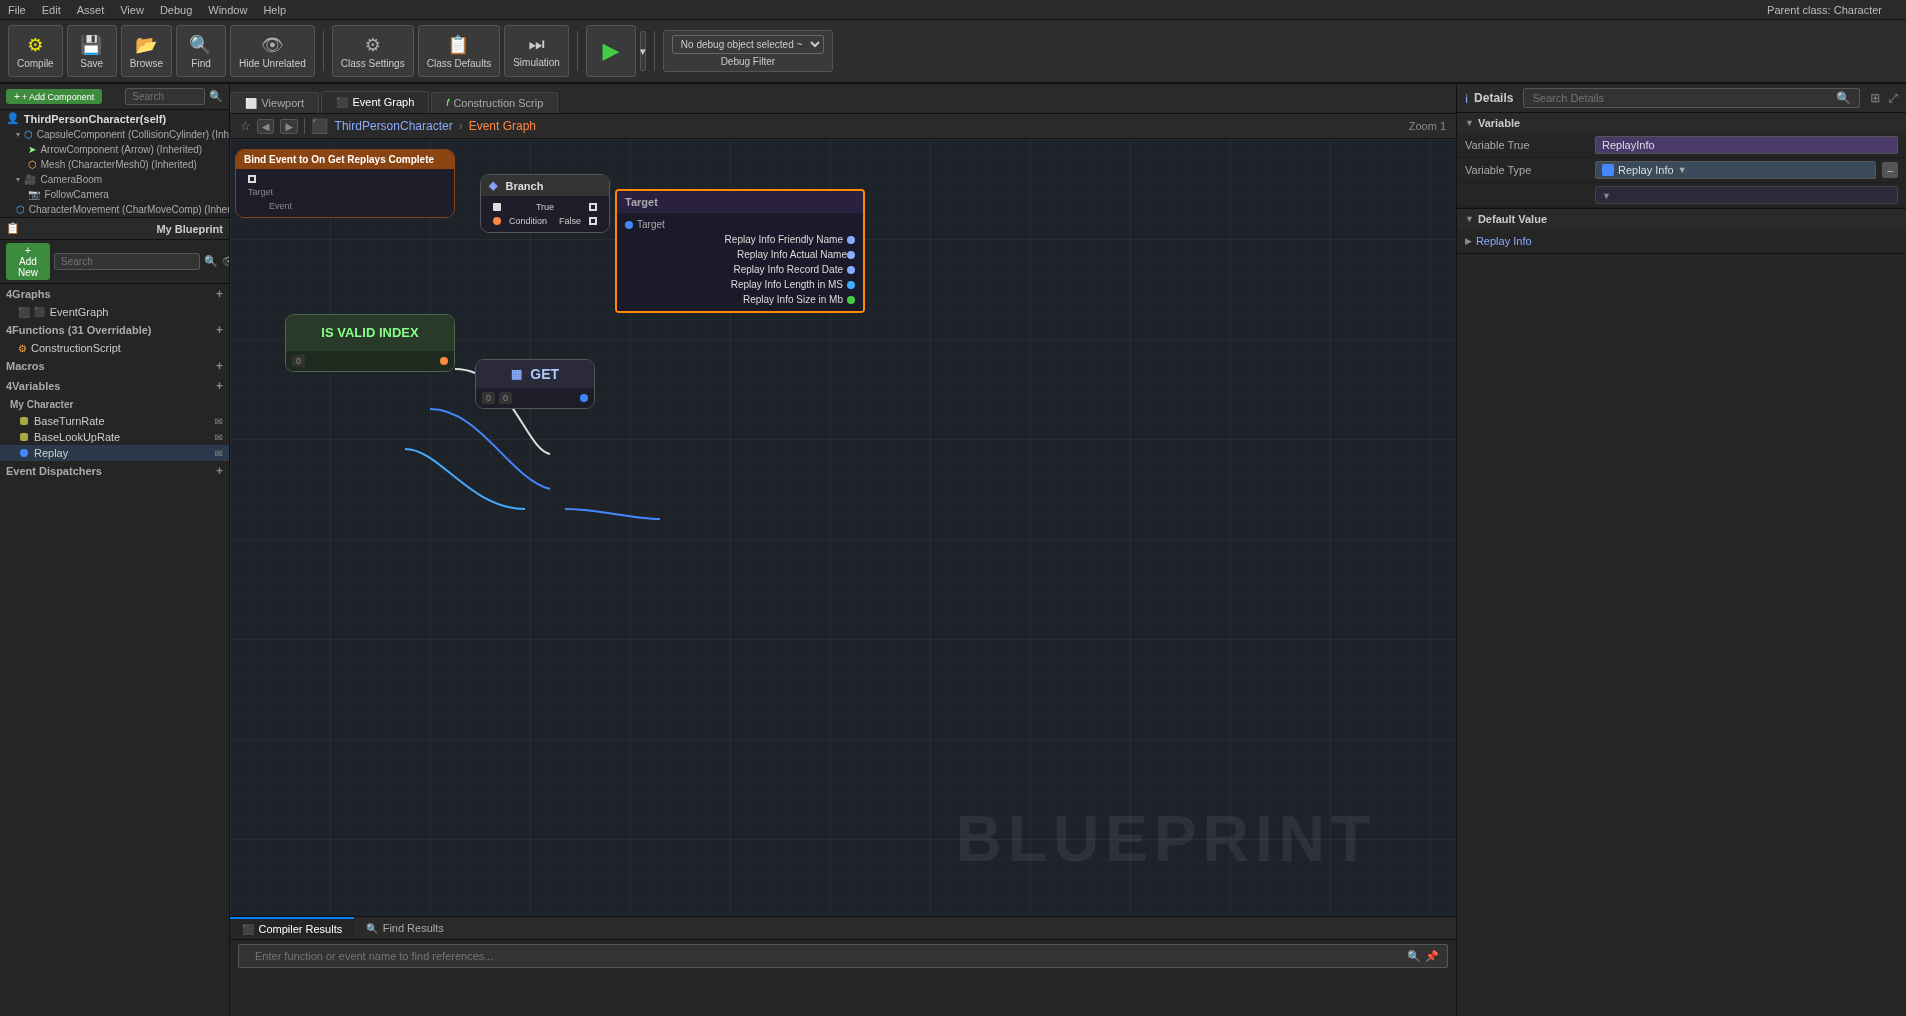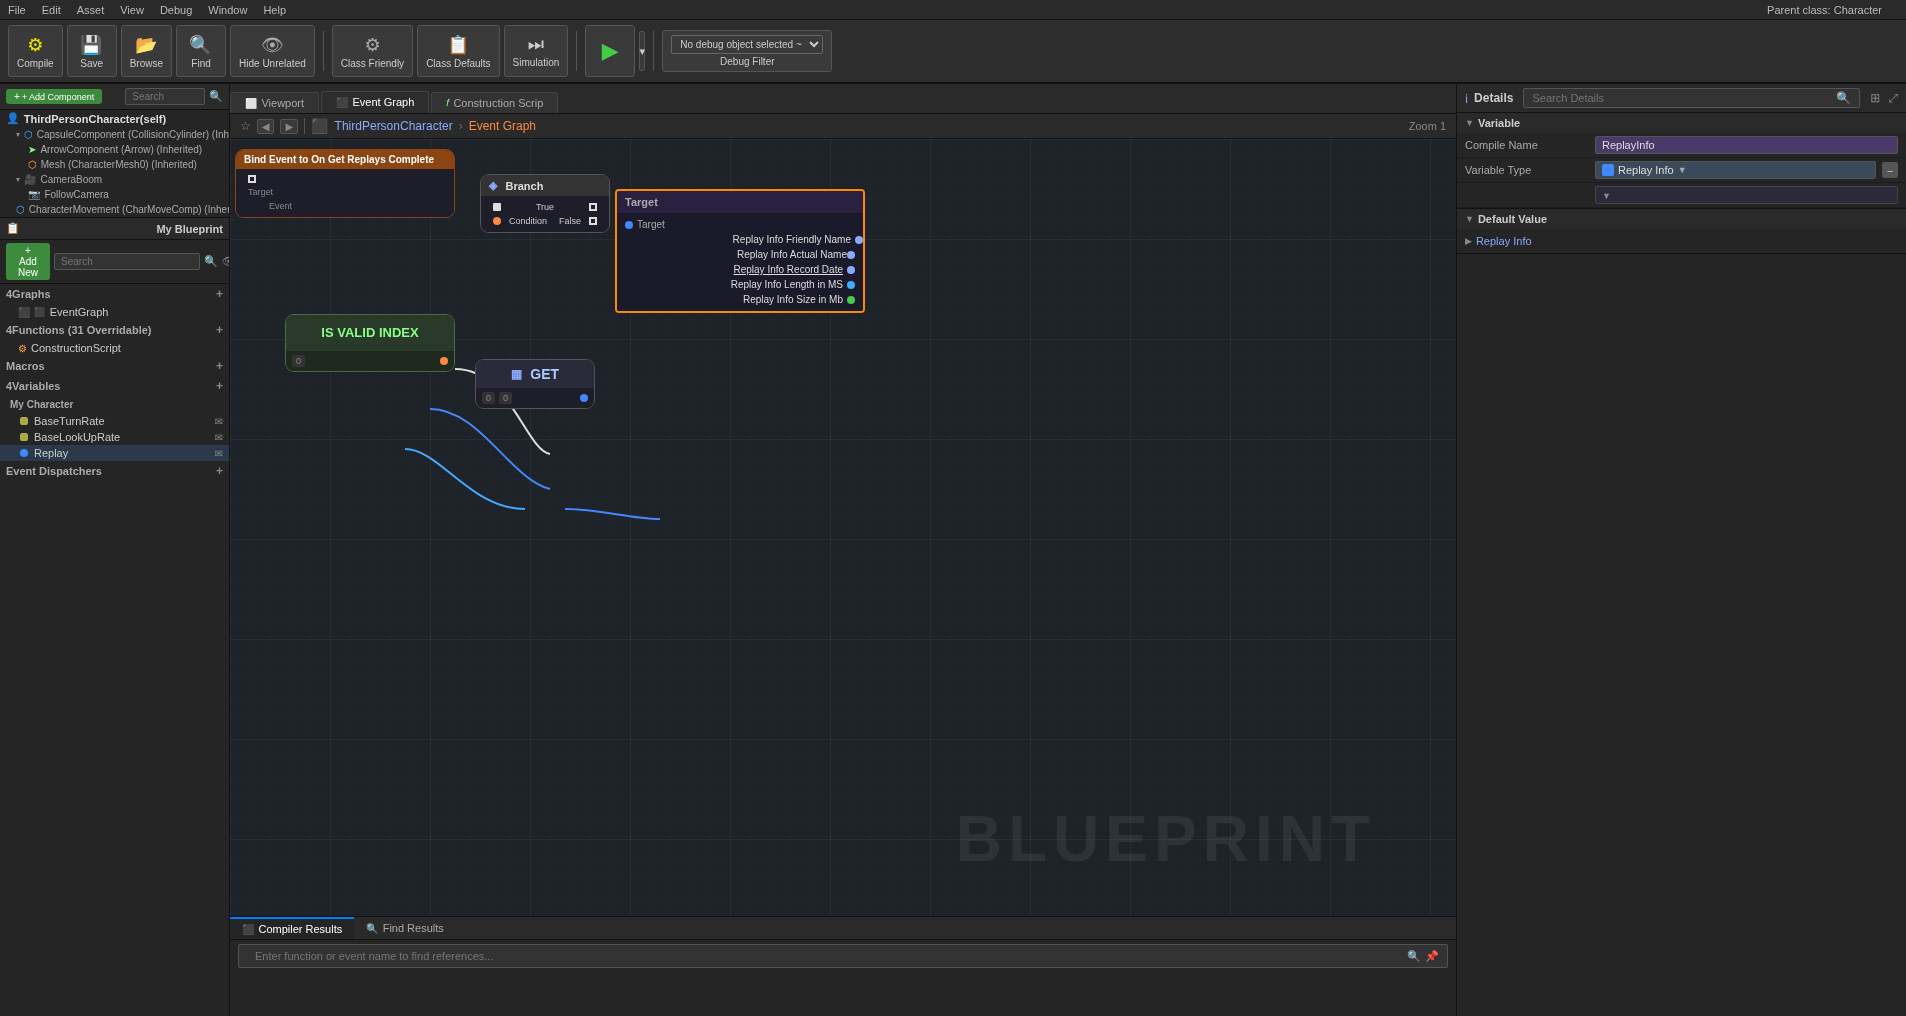--- a/index.html
+++ b/index.html
@@ -148,21 +148,21 @@
     <span class="icon">🔍</span>
     <span>Find</span>
   </button>
   <button class="toolbar-btn hide">
     <span class="icon">👁</span>
     <span>Hide Unrelated</span>
   </button>
   <div class="toolbar-sep"></div>
   <button class="toolbar-btn class-settings">
     <span class="icon">⚙</span>
-    <span>Class Friendly</span>
+    <span>Class Settings</span>
   </button>
   <button class="toolbar-btn class-defaults">
     <span class="icon">📋</span>
     <span>Class Defaults</span>
   </button>
   <button class="toolbar-btn">
     <span class="icon">⏭</span>
     <span>Simulation</span>
   </button>
   <div class="toolbar-sep"></div>
@@ -398,30 +398,30 @@
           <span style="color:#aaa;">Target</span>
           <span style="font-size:10px; color:#88aaff; margin-left:8px;"></span>
         </div>
         <div class="bp-node-body" style="background:#1a1a2a; padding:4px 0;">
 
           <div style="display:flex; align-items:center; padding:2px 8px;">
             <span style="background:#4488ff; border-radius:50%; width:8px; height:8px; display:inline-block; margin-right:4px;"></span>
             <span style="font-size:10px; color:#aaa;">Target</span>
           </div>
 
-          <div style="display:flex; align-items:center; justify-content:flex-end; padding:2px 0;">
+          <div style="display:flex; align-items:center; justify-content:flex-end; padding:2px 8px;">
             <span style="font-size:10px; color:#ddd; margin-right:4px;">Replay Info Friendly Name</span>
             <span style="background:#88aaff; border-radius:50%; width:8px; height:8px; display:inline-block;"></span>
           </div>
           <div style="display:flex; align-items:center; justify-content:flex-end; padding:2px 8px;">
             <span style="font-size:10px; color:#ddd; margin-right:0;">Replay Info Actual Name</span>
             <span style="background:#88aaff; border-radius:50%; width:8px; height:8px; display:inline-block;"></span>
           </div>
           <div style="display:flex; align-items:center; justify-content:flex-end; padding:2px 8px;">
-            <span style="font-size:10px; color:#ddd; margin-right:4px;text-decoration:underline;">Replay Info Record Date</span>
+            <span style="font-size:10px; color:#ddd; margin-right:4px;">Replay Info Record Date</span>
             <span style="background:#88aaff; border-radius:50%; width:8px; height:8px; display:inline-block;"></span>
           </div>
           <div style="display:flex; align-items:center; justify-content:flex-end; padding:2px 8px;">
             <span style="font-size:10px; color:#ddd; margin-right:4px;">Replay Info Length in MS</span>
             <span style="background:#44aaff; border-radius:50%; width:8px; height:8px; display:inline-block;"></span>
           </div>
           <div style="display:flex; align-items:center; justify-content:flex-end; padding:2px 8px;">
             <span style="font-size:10px; color:#ddd; margin-right:4px;">Replay Info Size in Mb</span>
             <span style="background:#44cc44; border-radius:50%; width:8px; height:8px; display:inline-block;"></span>
           </div>
@@ -462,21 +462,21 @@
       <span class="details-grid-icon" style="color:#888; margin-left:4px;">⊞</span>
       <span style="color:#888; margin-left:2px; cursor:pointer;">⤢</span>
     </div>
 
     <div class="right-section">
       <div class="right-section-header">
         <span class="arrow">▼</span>
         <span>Variable</span>
       </div>
       <div class="right-prop-row">
-        <span class="right-prop-label">Compile Name</span>
+        <span class="right-prop-label">Variable True</span>
         <div class="right-prop-value">
           <input class="right-prop-input" type="text" style="background: rgb(74, 58, 106); color: rgb(221, 221, 221);" value="ReplayInfo">
         </div>
       </div>
       <div class="right-prop-row">
         <span class="right-prop-label">Variable Type</span>
         <div class="right-prop-value" style="display:flex; align-items:center; gap:2px;">
           <div class="right-prop-select" style="background:#3a4a5a; border:1px solid #555; border-radius:2px; padding:2px 6px; display:flex; align-items:center; gap:4px; flex:1; cursor:pointer;">
             <span style="background:#4488ff; width:12px; height:12px; border-radius:2px; display:inline-block;"></span>
             <span style="color:#ddd; font-size:11px;">Replay Info</span>

